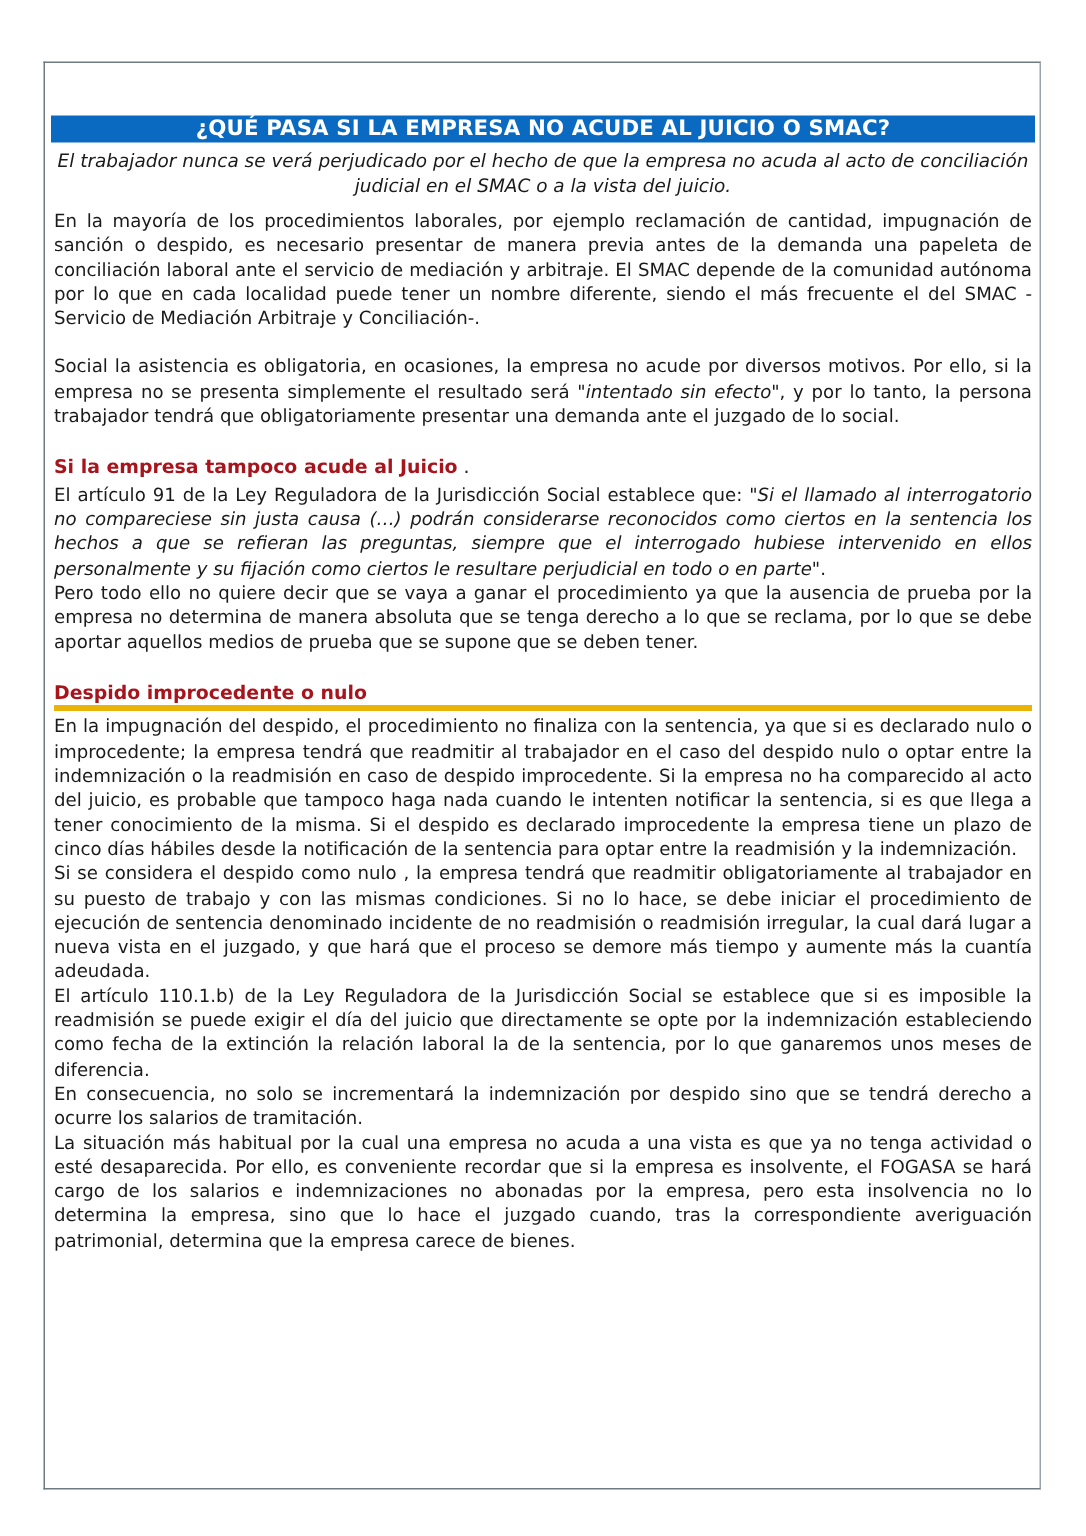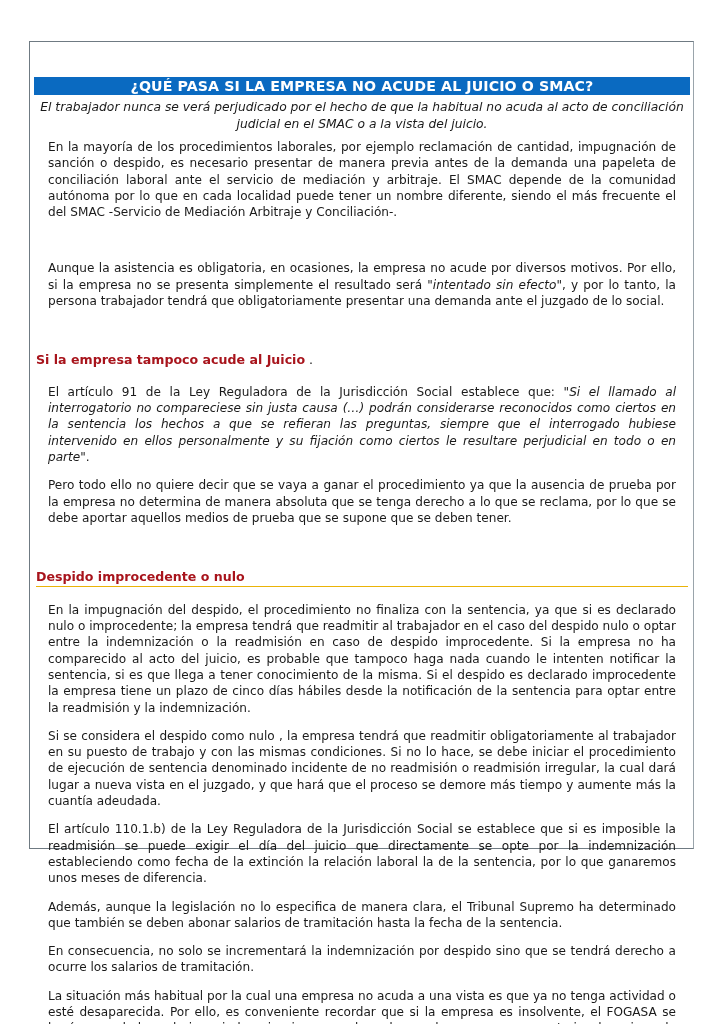--- a/index.html
+++ b/index.html
@@ -13,21 +13,21 @@
     position: relative;
     overflow: hidden;
     font-family: "DejaVu Sans", sans-serif;
     color: #1a1a1a;
   }
   .frame {
     position: absolute;
     left: 29px;
     top: 41px;
     width: 665px;
-    height: 808px;
+    height: 952px;
     border: 1px solid #6f7a82;
     border-right: 1.5px solid #9aa4ab;
     box-sizing: border-box;
     background: #ffffff;
   }
   .content {
     position: absolute;
     left: 4px;
     right: 3px;
     top: 35px;
@@ -52,77 +52,76 @@
     color: #1a1a1a;
   }
   .body-text {
     font-size: 12.1px;
     line-height: 16.3px;
     text-align: justify;
     margin: 0 2px;
     color: #1a1a1a;
   }
   .p {
-    margin: 12px;
+    margin: 0;
   }
   .gap {
     height: 16px;
   }
   .first-p {
     margin-top: 7px;
   }
   .heading {
     color: #a8141c;
     font-weight: bold;
     font-size: 12.6px;
     line-height: 16.5px;
-    margin: 15px 2px;
+    margin: 2px 2px;
   }
   .heading .dot {
     color: #1a1a1a;
     font-weight: normal;
   }
   .heading-ruled {
-    border-bottom: 1px solid #eab308;
+    border-bottom: 4px solid #eab308;
     padding-bottom: 0;
   }
   .ital {
     font-style: italic;
   }
 </style>
 </head>
 <body>
 
 <div class="frame">
   <div class="content">
 
     <div class="title-bar">¿QUÉ PASA SI LA EMPRESA NO ACUDE AL JUICIO O SMAC?</div>
 
-    <div class="lead">El trabajador nunca se verá perjudicado por el hecho de que la habitual no acuda al acto de conciliación judicial en el SMAC o a la vista del juicio.</div>
+    <div class="lead">El trabajador nunca se verá perjudicado por el hecho de que la empresa no acuda al acto de conciliación judicial en el SMAC o a la vista del juicio.</div>
 
     <div class="body-text">
       <p class="p first-p">En la mayoría de los procedimientos laborales, por ejemplo reclamación de cantidad, impugnación de sanción o despido, es necesario presentar de manera previa antes de la demanda una papeleta de conciliación laboral ante el servicio de mediación y arbitraje. El SMAC depende de la comunidad autónoma por lo que en cada localidad puede tener un nombre diferente, siendo el más frecuente el del SMAC -Servicio de Mediación Arbitraje y Conciliación-.</p>
       <div class="gap"></div>
-      <p class="p"><span>Aunque la asistencia es obligatoria, en ocasiones, la empresa no acude por diversos motivos. Por ello, si la empresa no se presenta simplemente el resultado será </span><span class="ital">"intentado sin efecto"</span><span>, y por lo tanto, la persona trabajador tendrá que obligatoriamente presentar una demanda ante el juzgado de lo social.</span></p>
+      <p class="p"><span>Social la asistencia es obligatoria, en ocasiones, la empresa no acude por diversos motivos. Por ello, si la empresa no se presenta simplemente el resultado será </span><span class="ital">"intentado sin efecto"</span><span>, y por lo tanto, la persona trabajador tendrá que obligatoriamente presentar una demanda ante el juzgado de lo social.</span></p>
       <div class="gap"></div>
     </div>
 
     <div class="heading"><span>Si la empresa tampoco acude al Juicio</span><span class="dot"> .</span></div>
 
     <div class="body-text">
       <p class="p"><span>El artículo 91 de la Ley Reguladora de la Jurisdicción Social establece que: </span><span class="ital">"Si el llamado al interrogatorio no compareciese sin justa causa (…) podrán considerarse reconocidos como ciertos en la sentencia los hechos a que se refieran las preguntas, siempre que el interrogado hubiese intervenido en ellos personalmente y su fijación como ciertos le resultare perjudicial en todo o en parte"</span><span>.</span></p>
       <p class="p">Pero todo ello no quiere decir que se vaya a ganar el procedimiento ya que la ausencia de prueba por la empresa no determina de manera absoluta que se tenga derecho a lo que se reclama, por lo que se debe aportar aquellos medios de prueba que se supone que se deben tener.</p>
       <div class="gap"></div>
     </div>
 
     <div class="heading heading-ruled">Despido improcedente o nulo</div>
 
     <div class="body-text">
       <p class="p">En la impugnación del despido, el procedimiento no finaliza con la sentencia, ya que si es declarado nulo o improcedente; la empresa tendrá que readmitir al trabajador en el caso del despido nulo o optar entre la indemnización o la readmisión en caso de despido improcedente. Si la empresa no ha comparecido al acto del juicio, es probable que tampoco haga nada cuando le intenten notificar la sentencia, si es que llega a tener conocimiento de la misma. Si el despido es declarado improcedente  la empresa tiene un plazo de cinco días hábiles desde la notificación de la sentencia para optar entre la readmisión y la indemnización.</p>
       <p class="p">Si se considera el despido como nulo , la empresa tendrá que readmitir obligatoriamente al trabajador en su puesto de trabajo y con las mismas condiciones. Si no lo hace, se debe iniciar el procedimiento de ejecución de sentencia denominado incidente de no readmisión o readmisión irregular, la cual dará lugar a nueva vista en el juzgado, y que hará que el proceso se demore más tiempo y aumente más la cuantía adeudada.</p>
       <p class="p">El artículo 110.1.b) de la Ley Reguladora de la Jurisdicción Social se establece que si es imposible la readmisión se puede exigir el día del juicio que directamente se opte por la indemnización estableciendo como fecha de la extinción la relación laboral la de la sentencia, por lo que ganaremos unos meses de diferencia.</p>
-      <p class="p">Además, aunque la legislación no lo especifica de manera clara, el  Tribunal Supremo ha determinado que también se deben abonar salarios de tramitación hasta la fecha de la sentencia.</p>
       <p class="p">En consecuencia, no solo se incrementará la indemnización por despido sino que se tendrá derecho a ocurre los salarios de tramitación.</p>
       <p class="p">La situación más habitual por la cual una empresa no acuda a una vista es que ya no tenga actividad o esté desaparecida. Por ello, es conveniente recordar que si la empresa es insolvente, el FOGASA se hará cargo de los salarios e indemnizaciones no abonadas por la empresa, pero esta insolvencia no lo determina la empresa, sino que lo hace el juzgado cuando, tras la correspondiente averiguación patrimonial, determina que la empresa carece de bienes.</p>
     </div>
 
   </div>
 </div>
 
 </body></html>

